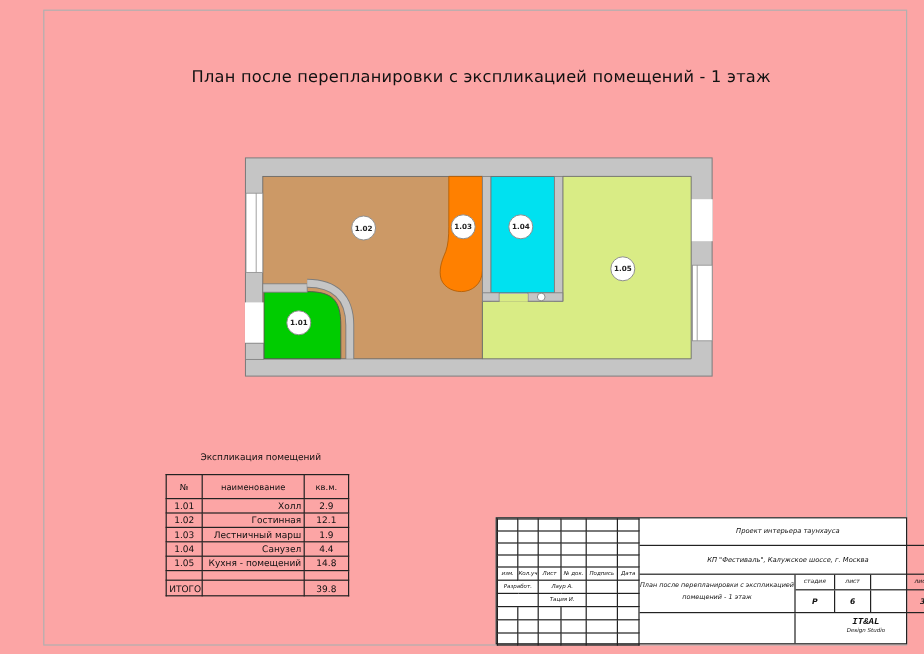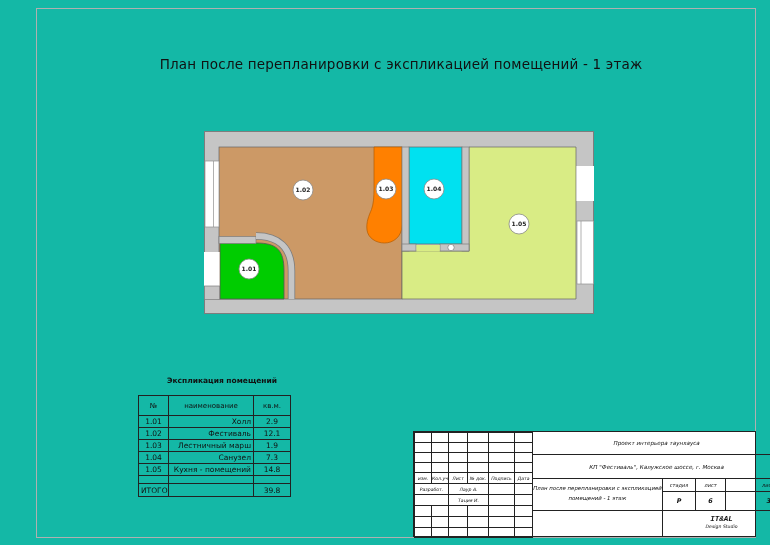--- a/index.html
+++ b/index.html
@@ -1,25 +1,25 @@
 <!DOCTYPE html>
 <html><head>
 <meta charset="utf-8">
 <style>
   html,body{margin:0;padding:0;background:#fff;}
-  .screen{position:relative;width:770px;height:545px;background:#14b8a6;overflow:hidden;
+  .screen{position:relative;width:770px;height:545px;background:#fca5a5;overflow:hidden;
           font-family:"DejaVu Sans","Liberation Sans",sans-serif;color:#000;}
   .frame{position:absolute;left:36px;top:8px;width:720px;height:530px;
          border:1px solid #b0b0b0;box-sizing:border-box;}
   .main-title{position:absolute;left:32px;right:0;top:56px;text-align:center;
               font-size:13.5px;color:#111;letter-spacing:0.2px;}
   .plan-wrap{position:absolute;left:204px;top:131px;}
 
   
-  .exp-title{position:absolute;left:167px;top:376px;font-size:7.5px;color:#111;font-weight:bold;}
+  .exp-title{position:absolute;left:167px;top:376px;font-size:7.5px;color:#111;}
   .exp-table{position:absolute;left:138px;top:395px;border-collapse:collapse;
              table-layout:fixed;width:152px;font-size:7.5px;color:#111;}
   .exp-table td{border:1px solid #222;padding:0 2px;text-align:center;
                 vertical-align:middle;overflow:hidden;white-space:nowrap;}
   .exp-table .name{text-align:right;padding-left:4px;}
   .exp-table tr.hd{height:20px;}
   .exp-table tr.dr{height:12px;}
   .exp-table tr.er{height:8px;}
   .exp-table tr.tr{height:13px;}
   .exp-table .hd td{font-size:7px;}
@@ -131,32 +131,32 @@
       <td>наименование</td>
       <td>кв.м.</td>
     </tr>
     <tr class="dr">
       <td>1.01</td>
       <td class="name">Холл</td>
       <td>2.9</td>
     </tr>
     <tr class="dr">
       <td>1.02</td>
-      <td class="name">Фестиваль</td>
+      <td class="name">Гостинная</td>
       <td>12.1</td>
     </tr>
     <tr class="dr">
       <td>1.03</td>
       <td class="name">Лестничный марш</td>
       <td>1.9</td>
     </tr>
     <tr class="dr">
       <td>1.04</td>
       <td class="name">Санузел</td>
-      <td>7.3</td>
+      <td>4.4</td>
     </tr>
     <tr class="dr">
       <td>1.05</td>
       <td class="name">Кухня - помещений</td>
       <td>14.8</td>
     </tr>
     <tr class="er">
           <td></td>
           <td></td>
           <td></td>

